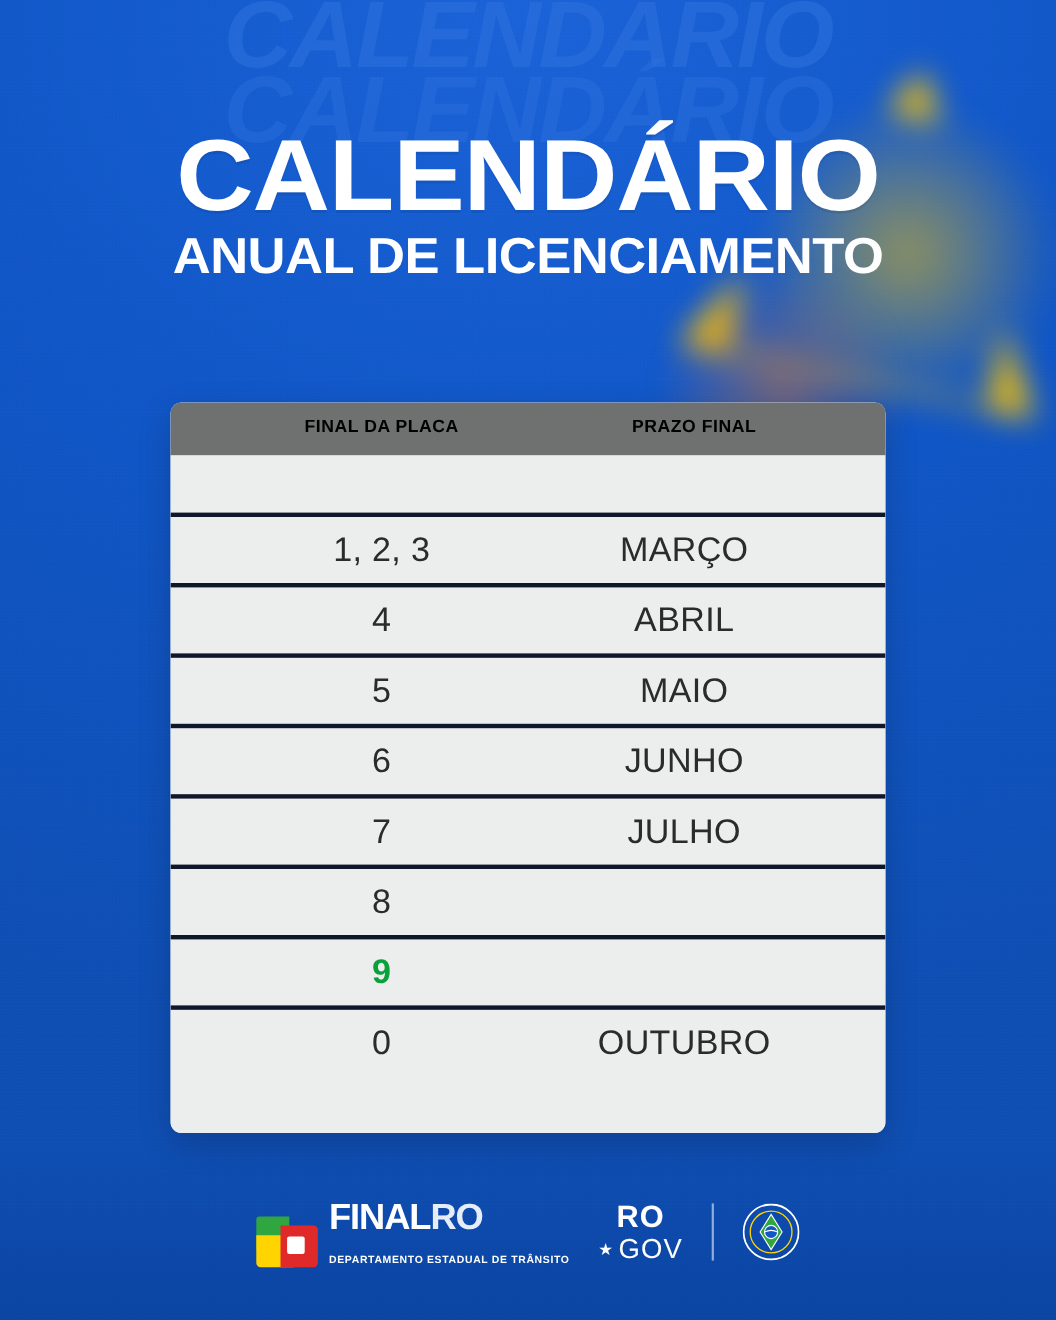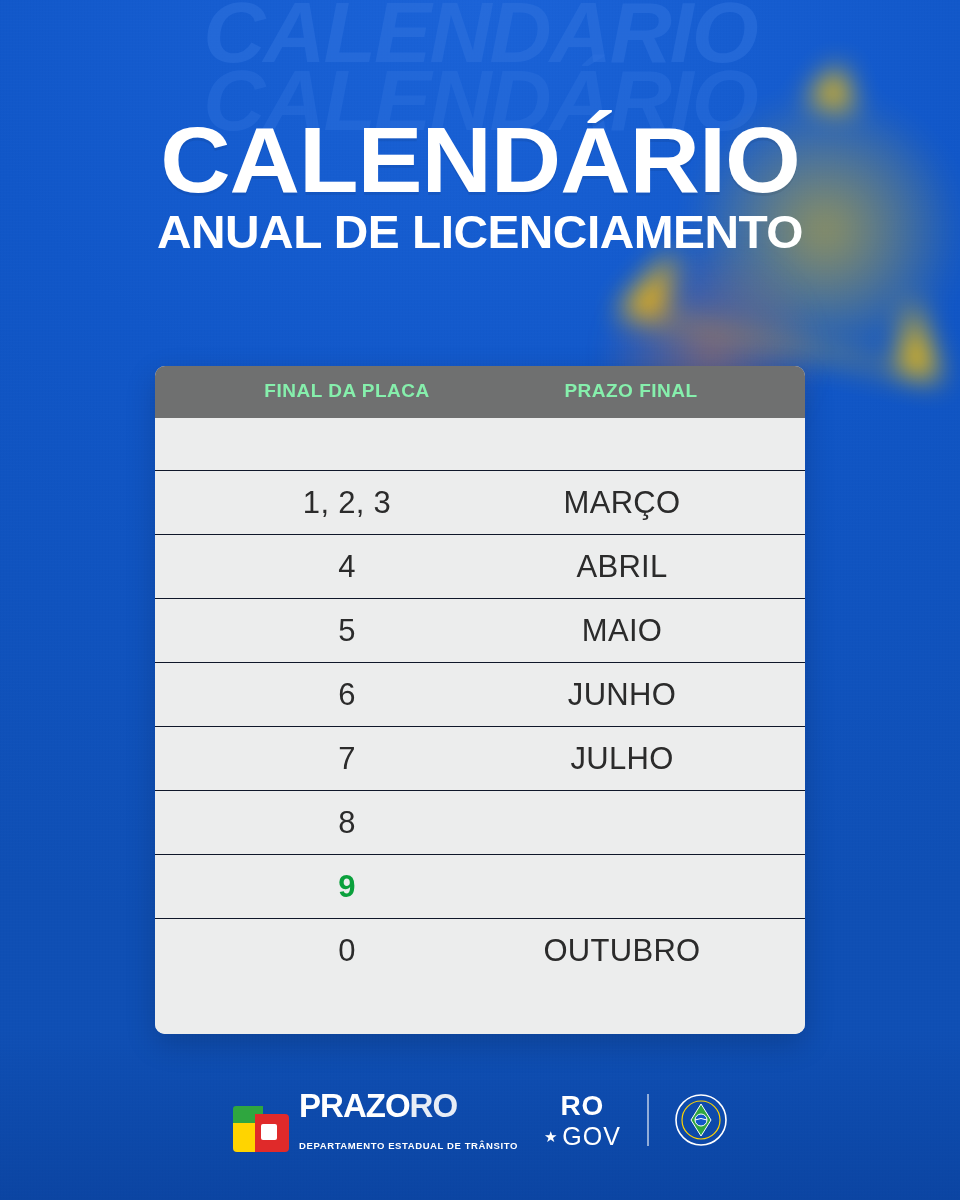--- a/index.html
+++ b/index.html
@@ -132,37 +132,37 @@
     box-shadow: 0 10px 30px rgba(0,0,0,.18);
     z-index: 6;
   }
   .card-head {
     background: #6f7070;
     display: flex;
     padding: 14px 0 16px 0;
   }
   .card-head .col {
     font-weight: 700;
-    font-size: 19px;
+    font-size: 16px;
     letter-spacing: .5px;
-    color: #86efac;
+    color: #000000;
     text-transform: uppercase;
   }
   .col-a { width: 52%; text-align: center; padding-left: 46px; }
   .col-b { width: 48%; text-align: center; padding-right: 36px; }
 
   .card-body { padding: 0; background: #eceded; }
   .spacer-row { height: 52px; }
   .spacer-row-bottom { height: 52px; }
 
   .row {
     display: flex;
     align-items: center;
     height: 64px;
-    border-top: 1px solid #0f172a;
+    border-top: 4px solid #0f172a;
   }
   .row .cell {
     font-size: 31px;
     color: #2b2b2b;
     letter-spacing: .3px;
   }
   .cell-a { width: 52%; text-align: center; padding-left: 46px; }
   .cell-b { width: 48%; text-align: center; padding-right: 54px; text-transform: uppercase; }
 
   .row.highlight .cell {
@@ -286,21 +286,21 @@
 <div class="footer">
   <div class="detran">
     <div class="detran-mark">
       <div class="m-green"></div>
       <div class="m-yellow"></div>
       <div class="m-red"></div>
       <div class="m-white"></div>
     </div>
     <div class="detran-txt">
       <div class="detran-name">
-        <span>PRAZO</span><span class="ro">RO</span>
+        <span>FINAL</span><span class="ro">RO</span>
       </div>
       <div class="detran-sub">DEPARTAMENTO ESTADUAL DE TRÂNSITO</div>
     </div>
   </div>
 
   <div class="gov">
     <div class="gov-ro">RO</div>
     <div class="gov-line">
       <span class="gov-star">★</span>
       <span class="gov-gov">GOV</span>

